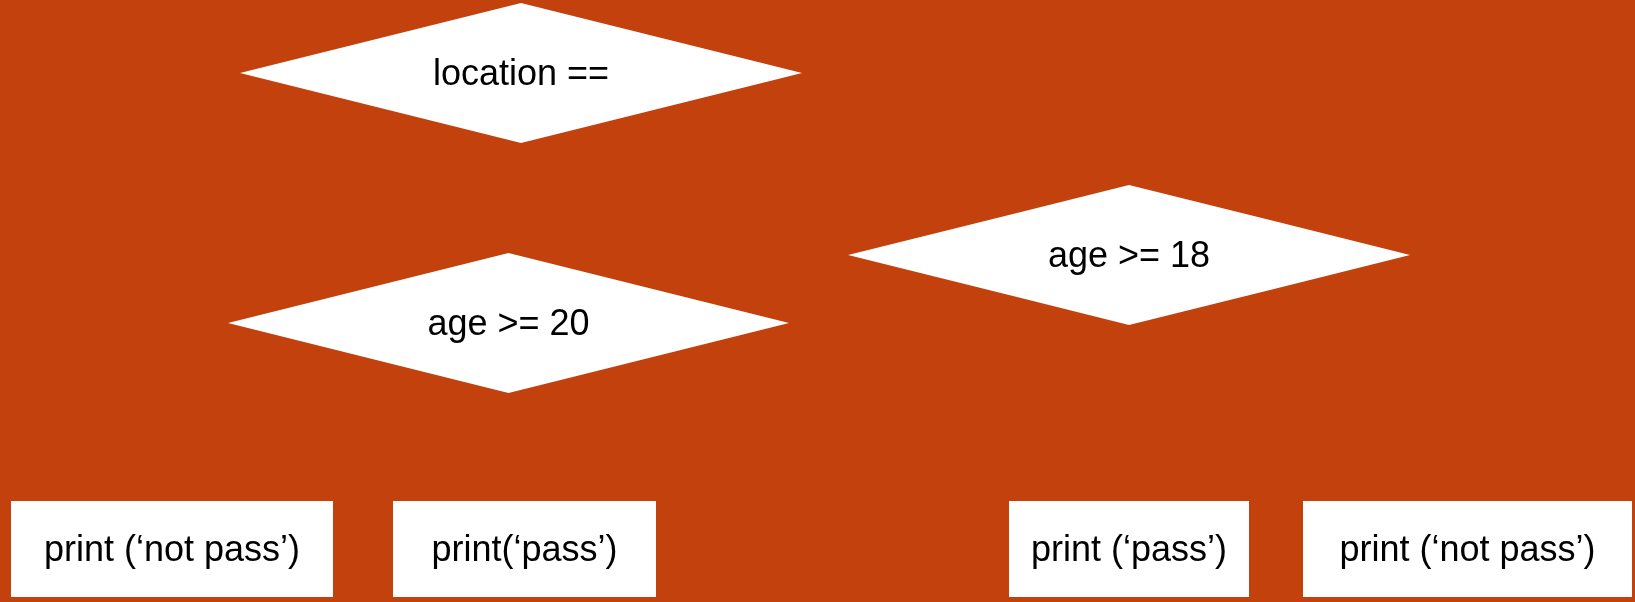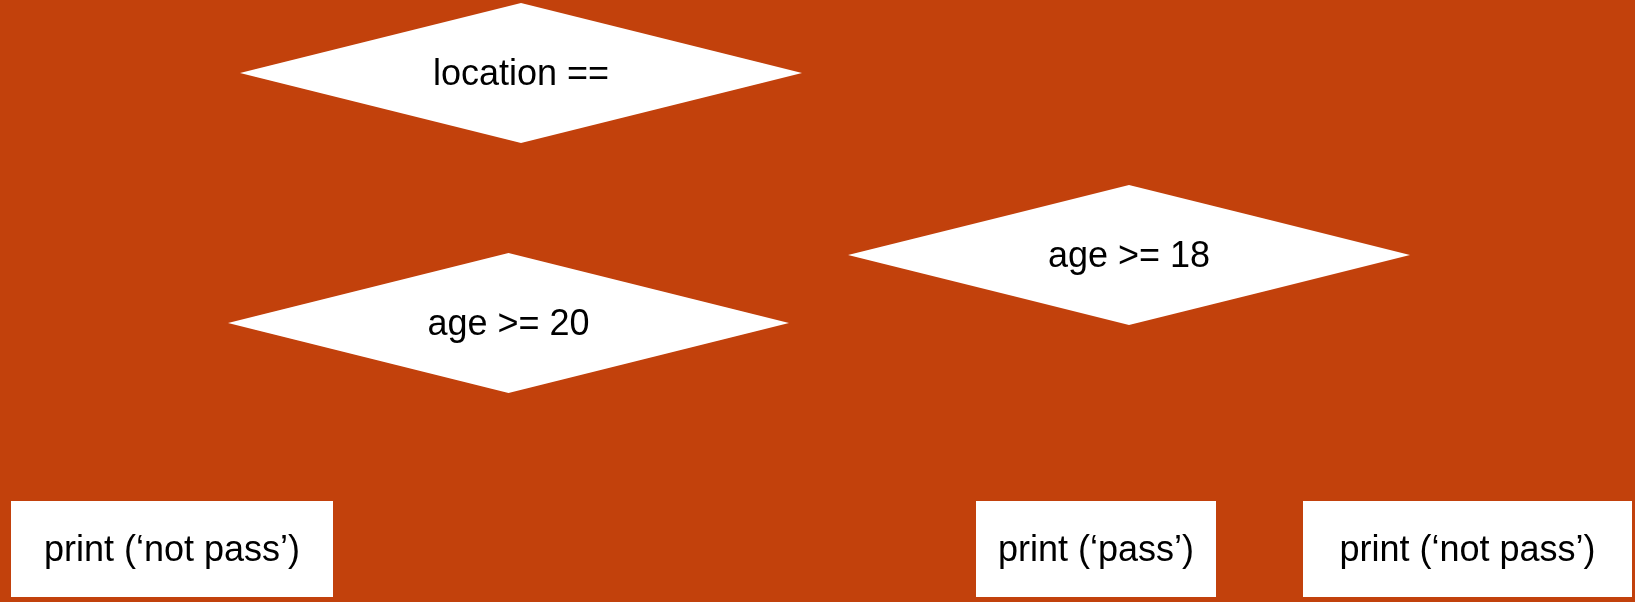--- a/index.html
+++ b/index.html
@@ -64,21 +64,21 @@
     width: 322px;
     height: 96px;
   }
   #node-left-pass {
     left: 393px;
     top: 501px;
     width: 263px;
     height: 96px;
   }
   #node-right-pass {
-    left: 976px;
+    left: 1009px;
     top: 501px;
     width: 240px;
     height: 96px;
     text-align: center;
   }
   #node-right-notpass {
     left: 1303px;
     top: 501px;
     width: 329px;
     height: 96px;
@@ -98,20 +98,23 @@
   </div>
 
   <div id="node-age18" class="node diamond">
     <span>age &gt;= 18</span>
   </div>
 
   <div id="node-left-notpass" class="node rect">
     <span>print (‘not pass’)</span>
   </div>
 
+  <div id="node-left-pass" class="node rect">
+    <span>print(‘pass’)</span>
+  </div>
 
   <div id="node-right-pass" class="node rect">
     <span>print (‘pass’)</span>
   </div>
 
   <div id="node-right-notpass" class="node rect">
     <span>print (‘not pass’)</span>
   </div>
 
 </div>

